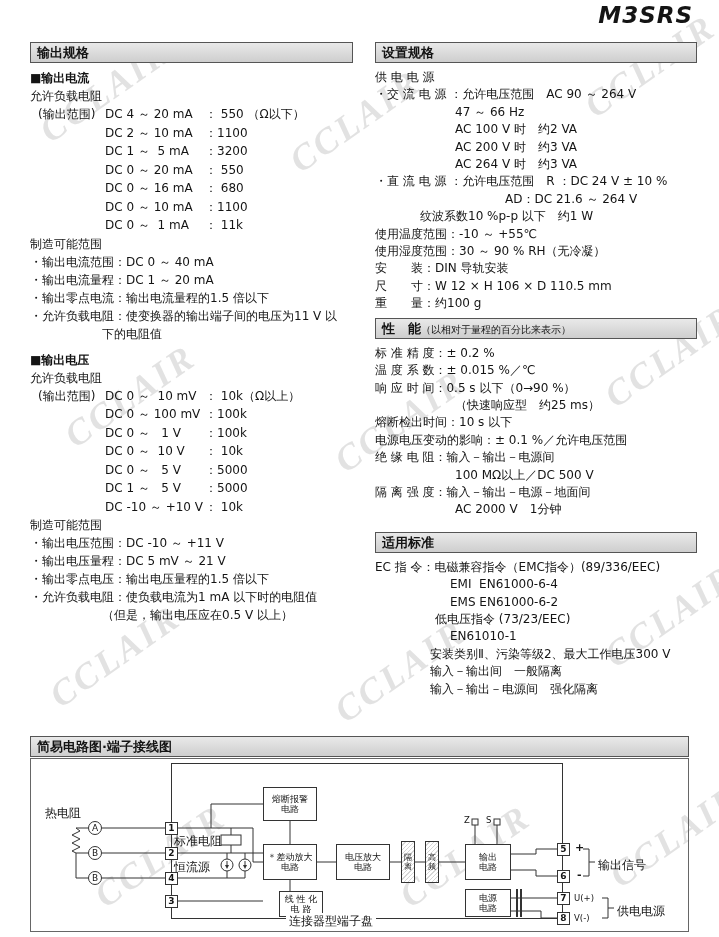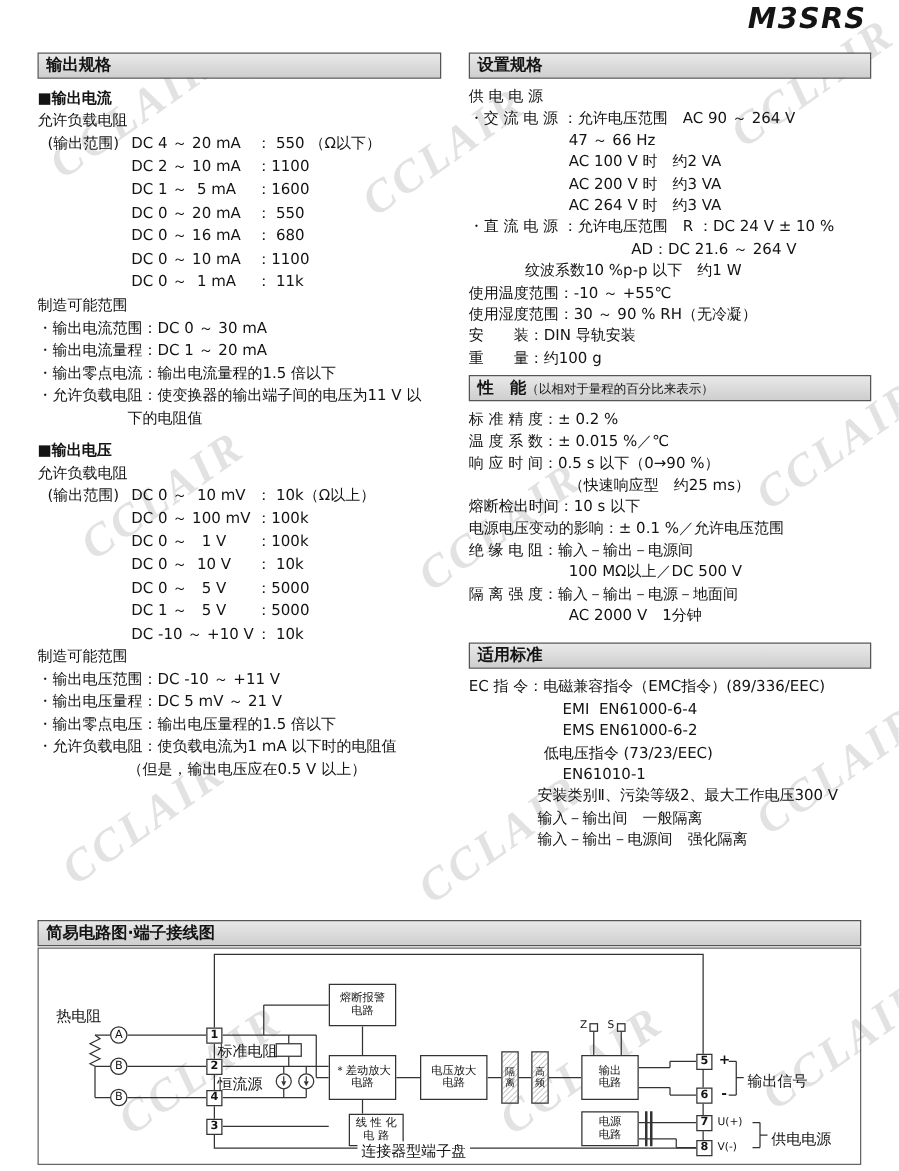--- a/index.html
+++ b/index.html
@@ -92,28 +92,28 @@
     <div class="sec-header">输出规格</div>
 
     <div class="line bold">■输出电流</div>
     <div class="line">允许负载电阻</div>
 
     <div class="srow">
       <span class="range-label">(输出范围)</span>
       <span class="rng">DC 4 ～ 20 mA</span><span class="vl">： 550 （Ω以下）</span>
     </div>
     <div class="srow"><span class="rng">DC 2 ～ 10 mA</span><span class="vl">：1100</span></div>
-    <div class="srow"><span class="rng">DC 1 ～  5 mA</span><span class="vl">：1600</span></div>
+    <div class="srow"><span class="rng">DC 1 ～  5 mA</span><span class="vl">：3200</span></div>
     <div class="srow"><span class="rng">DC 0 ～ 20 mA</span><span class="vl">： 550</span></div>
     <div class="srow"><span class="rng">DC 0 ～ 16 mA</span><span class="vl">： 680</span></div>
     <div class="srow"><span class="rng">DC 0 ～ 10 mA</span><span class="vl">：1100</span></div>
     <div class="srow"><span class="rng">DC 0 ～  1 mA</span><span class="vl">： 11k</span></div>
 
     <div class="line">制造可能范围</div>
-    <div class="line">・输出电流范围：DC 0 ～ 30 mA</div>
+    <div class="line">・输出电流范围：DC 0 ～ 40 mA</div>
     <div class="line">・输出电流量程：DC 1 ～ 20 mA</div>
     <div class="line">・输出零点电流：输出电流量程的1.5 倍以下</div>
     <div class="line">・允许负载电阻：使变换器的输出端子间的电压为11 V 以
 　　　　　　下的电阻值</div>
 
     <div class="line bold mt8">■输出电压</div>
     <div class="line">允许负载电阻</div>
 
     <div class="srow">
       <span class="range-label">(输出范围)</span>
@@ -141,20 +141,21 @@
     <div class="line ind80">47 ～ 66 Hz</div>
     <div class="line ind80">AC 100 V 时　约2 VA</div>
     <div class="line ind80">AC 200 V 时　约3 VA</div>
     <div class="line ind80">AC 264 V 时　约3 VA</div>
     <div class="line">・直 流 电 源 ：允许电压范围　R ：DC 24 V ± 10 %</div>
     <div class="line ind130">AD：DC 21.6 ～ 264 V</div>
     <div class="line ind45">纹波系数10 %p-p 以下　约1 W</div>
     <div class="line">使用温度范围：-10 ～ +55℃</div>
     <div class="line">使用湿度范围：30 ～ 90 % RH（无冷凝）</div>
     <div class="line">安　　装：DIN 导轨安装</div>
+    <div class="line">尺　　寸：W 12 × H 106 × D 110.5 mm</div>
     <div class="line">重　　量：约100 g</div>
 
     <div class="sec-header mt5"><span>性　能</span><span class="note">（以相对于量程的百分比来表示）</span></div>
     <div class="line">标 准 精 度：± 0.2 %</div>
     <div class="line">温 度 系 数：± 0.015 %／℃</div>
     <div class="line">响 应 时 间：0.5 s 以下（0→90 %）</div>
     <div class="line ind80">（快速响应型　约25 ms）</div>
     <div class="line">熔断检出时间：10 s 以下</div>
     <div class="line">电源电压变动的影响：± 0.1 %／允许电压范围</div>
     <div class="line">绝 缘 电 阻：输入－输出－电源间</div>

